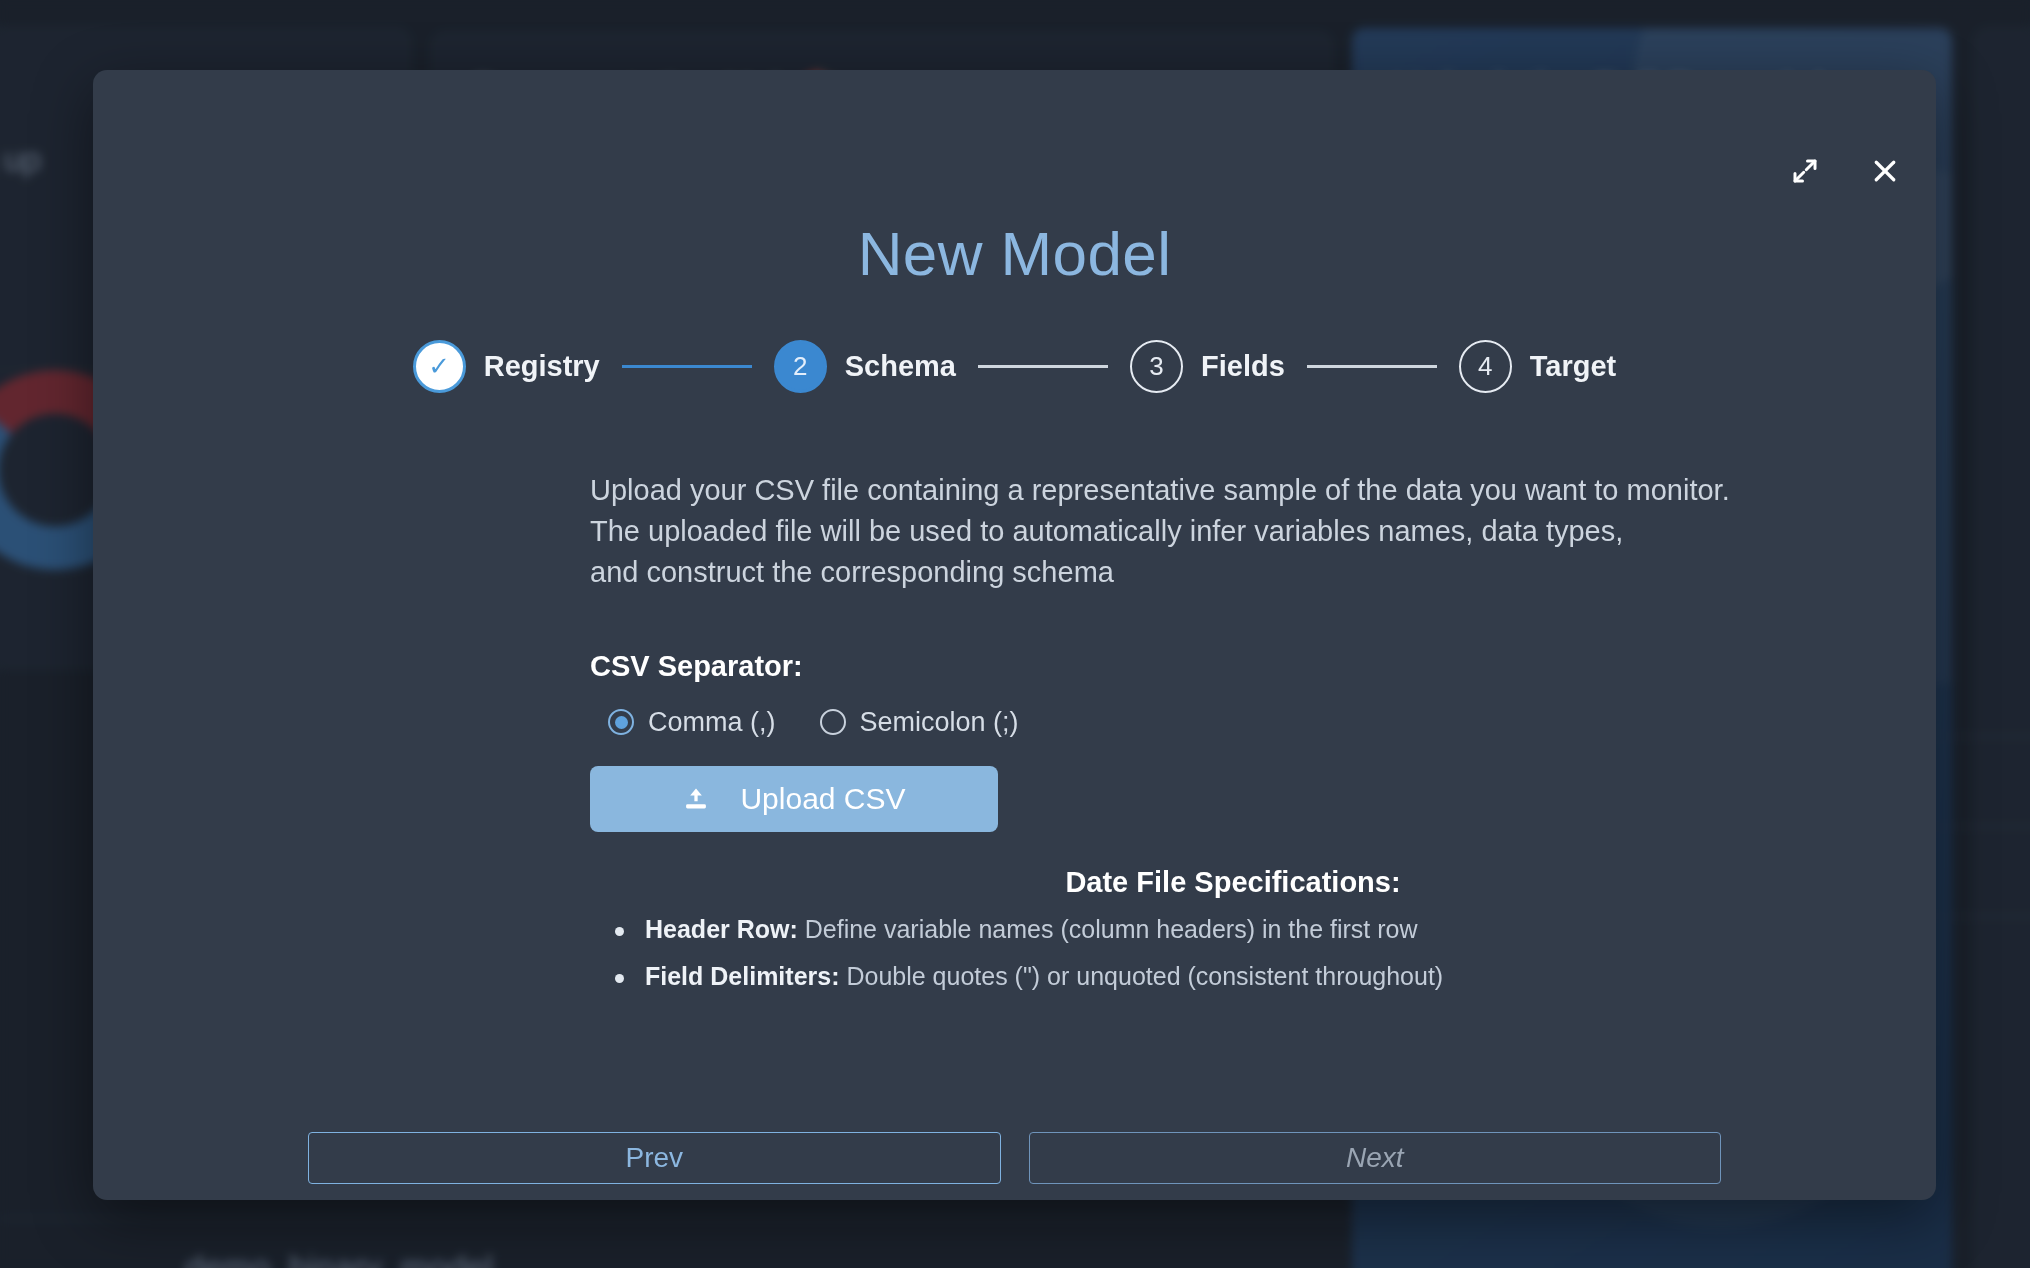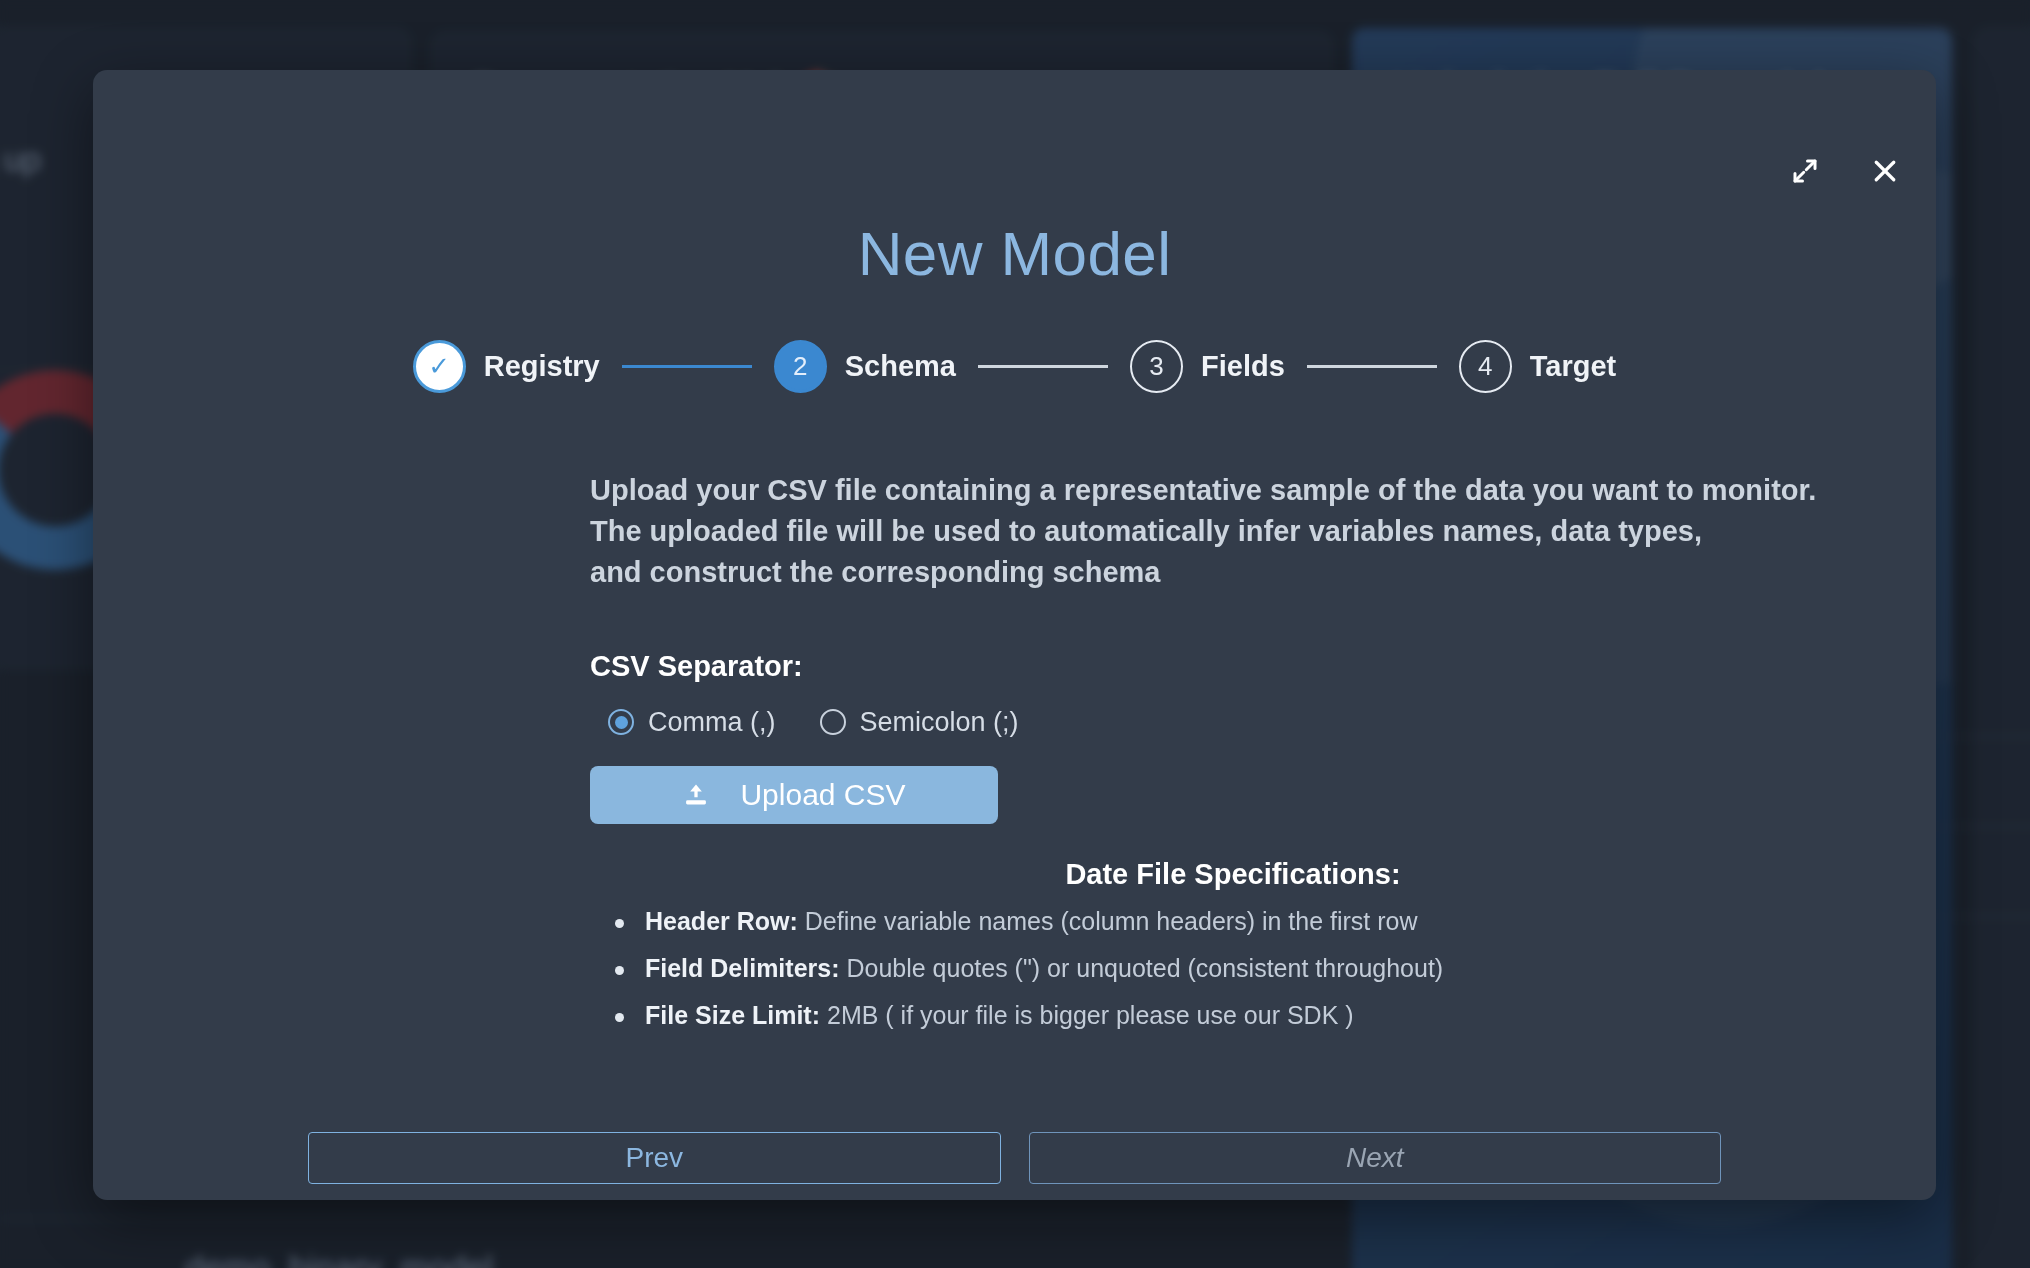--- a/index.html
+++ b/index.html
@@ -209,21 +209,21 @@
     position: absolute;
     left: 497px;
     top: 400px;
     right: 60px;
   }
 
   #description {
     color: #ccd4de;
     font-size: 29px;
     line-height: 1.42;
-    font-weight: 700;
+    font-weight: 400;
   }
   #description div { white-space: nowrap; }
 
   #separator-heading {
     margin-top: 56px;
     color: #ffffff;
     font-size: 29px;
     font-weight: 700;
   }
 
@@ -254,21 +254,21 @@
     color: #d6dde6;
     font-size: 27px;
     font-weight: 300;
     white-space: nowrap;
   }
 
   #upload-btn {
     margin-top: 28px;
     margin-left: 0px;
     width: 408px;
-    height: 58px;
+    height: 66px;
     background: #8ab7de;
     border: none;
     border-radius: 8px;
     color: #ffffff;
     font-size: 30px;
     font-weight: 400;
     font-family: "Liberation Sans", sans-serif;
     display: flex;
     align-items: center;
     justify-content: center;
@@ -463,23 +463,20 @@
 
     <div id="specs-heading">Date File Specifications:</div>
 
     <ul id="specs-list">
       <li>
         <span class="bold">Header Row:</span><span> Define variable names (column headers) in the first row</span>
       </li>
       <li>
         <span class="bold">Field Delimiters:</span><span> Double quotes (") or unquoted (consistent throughout)</span>
       </li>
-      <li>
-        <span class="bold">File Size Limit:</span><span> 2MB ( if your file is bigger please use our SDK )</span>
-      </li>
     </ul>
 
   </div>
 
   <div id="modal-footer">
     <button class="nav-btn" id="prev-btn">Prev</button>
     <button class="nav-btn" id="next-btn">Next</button>
   </div>
 
 </div>

